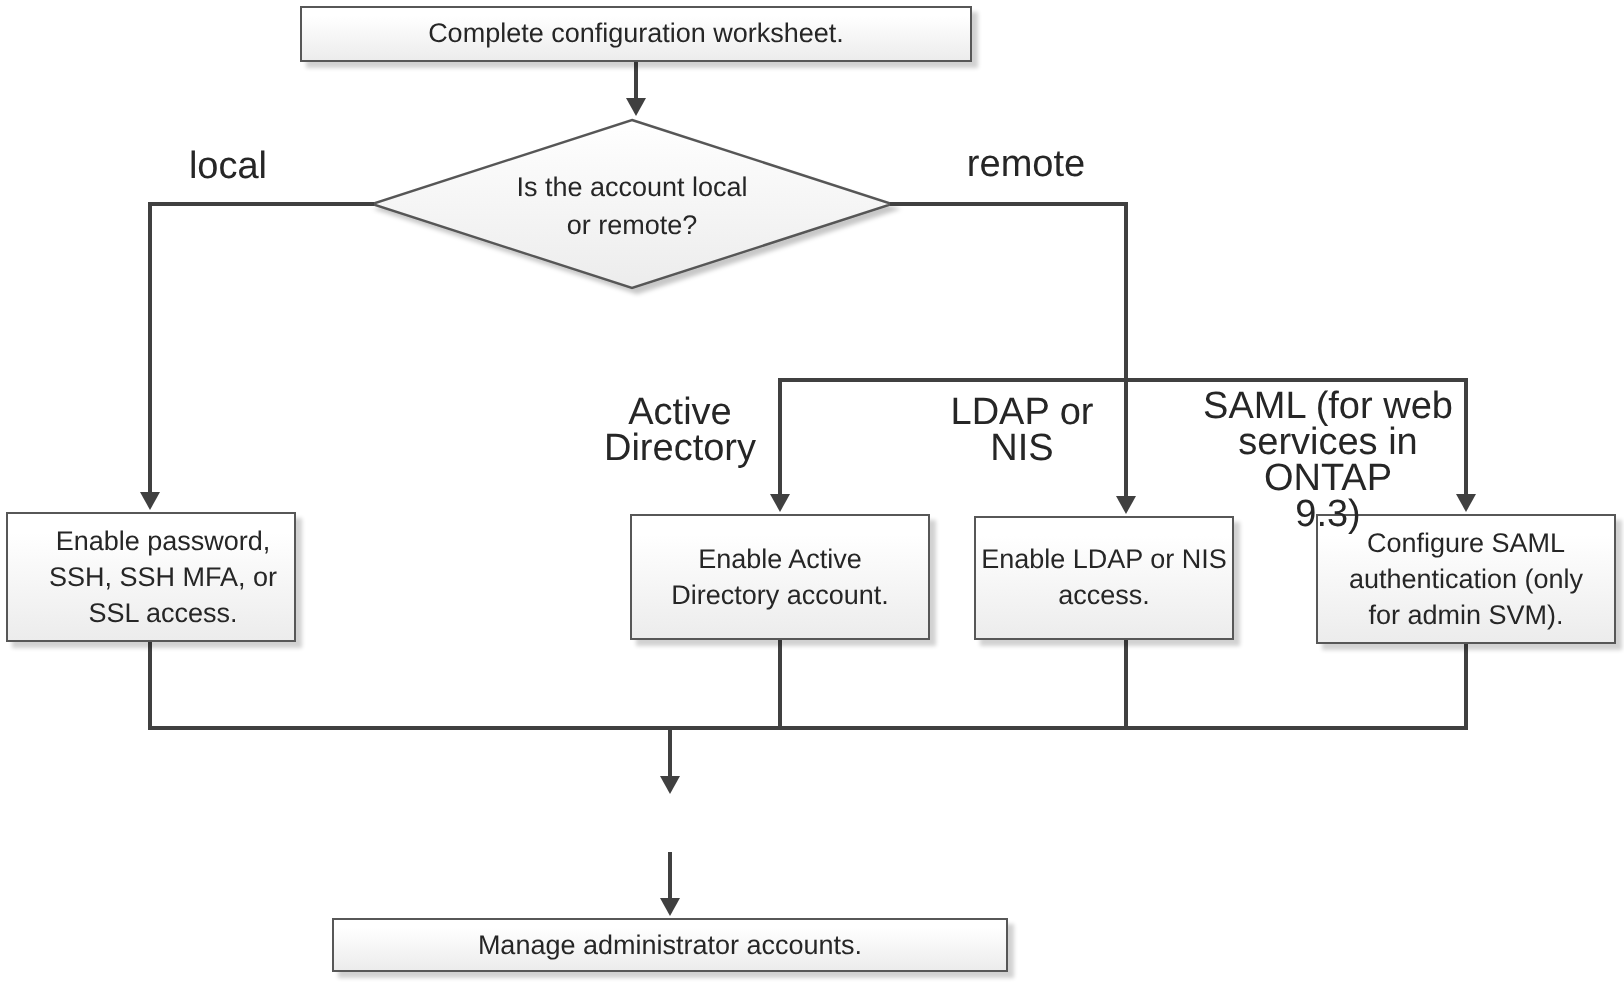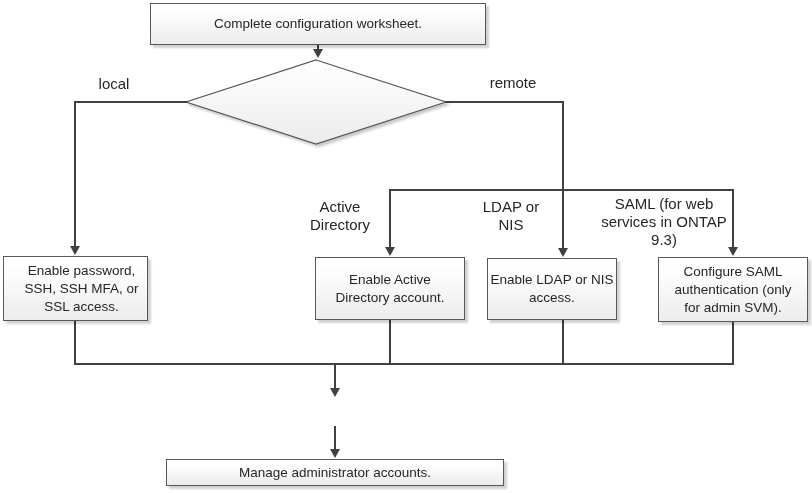--- a/index.html
+++ b/index.html
@@ -42,26 +42,26 @@
     text-align: center;
     white-space: pre-line;
     font-size: 13.5px;
     line-height: 19px;
     color: #262626;
   }
   .edge-label {
     position: absolute;
     text-align: center;
     white-space: pre-line;
-    font-size: 15px;
+    font-size: 19px;
     line-height: 18px;
     color: #262626;
   }
   
-  #n-worksheet { left: 150px; top: 3px;   width: 336px; height: 42px; }
+  #n-worksheet { left: 150px; top: 3px;   width: 336px; height: 28px; }
   #n-password  { left: 3px;   top: 256px; width: 145px; height: 65px; padding-left: 12px; }
   #n-ad        { left: 315px; top: 257px; width: 150px; height: 63px; }
   #n-ldap      { left: 487px; top: 258px; width: 130px; height: 62px; }
   #n-saml      { left: 658px; top: 257px; width: 150px; height: 65px; }
   #n-rbac      { left: 166px; top: 398px; width: 338px; height: 29px; }
   #n-manage    { left: 166px; top: 459px; width: 338px; height: 27px; }
   
   #t-decision  { left: 226px; top: 84px;  width: 180px; }
   #l-local     { left: 79px;  top: 75px;  width: 70px;  }
   #l-remote    { left: 478px; top: 74px;  width: 70px;  }
@@ -109,20 +109,22 @@
       <polygon points="390,256 385,247 395,247"></polygon>
       <polygon points="563,257 558,248 568,248"></polygon>
       <polygon points="733,256 728,247 738,247"></polygon>
       <polygon points="335,397 330,388 340,388"></polygon>
       <polygon points="335,458 330,449 340,449"></polygon>
     </g>
   </svg>
 
   <div class="node" id="n-worksheet">Complete configuration worksheet.</div>
 
+  <div class="decision-text" id="t-decision">Is the account local
+or remote?</div>
 
   <div class="node" id="n-password">Enable password,
 SSH, SSH MFA, or
 SSL access.</div>
 
   <div class="node" id="n-ad">Enable Active
 Directory account.</div>
 
   <div class="node" id="n-ldap">Enable LDAP or NIS
 access.</div>

